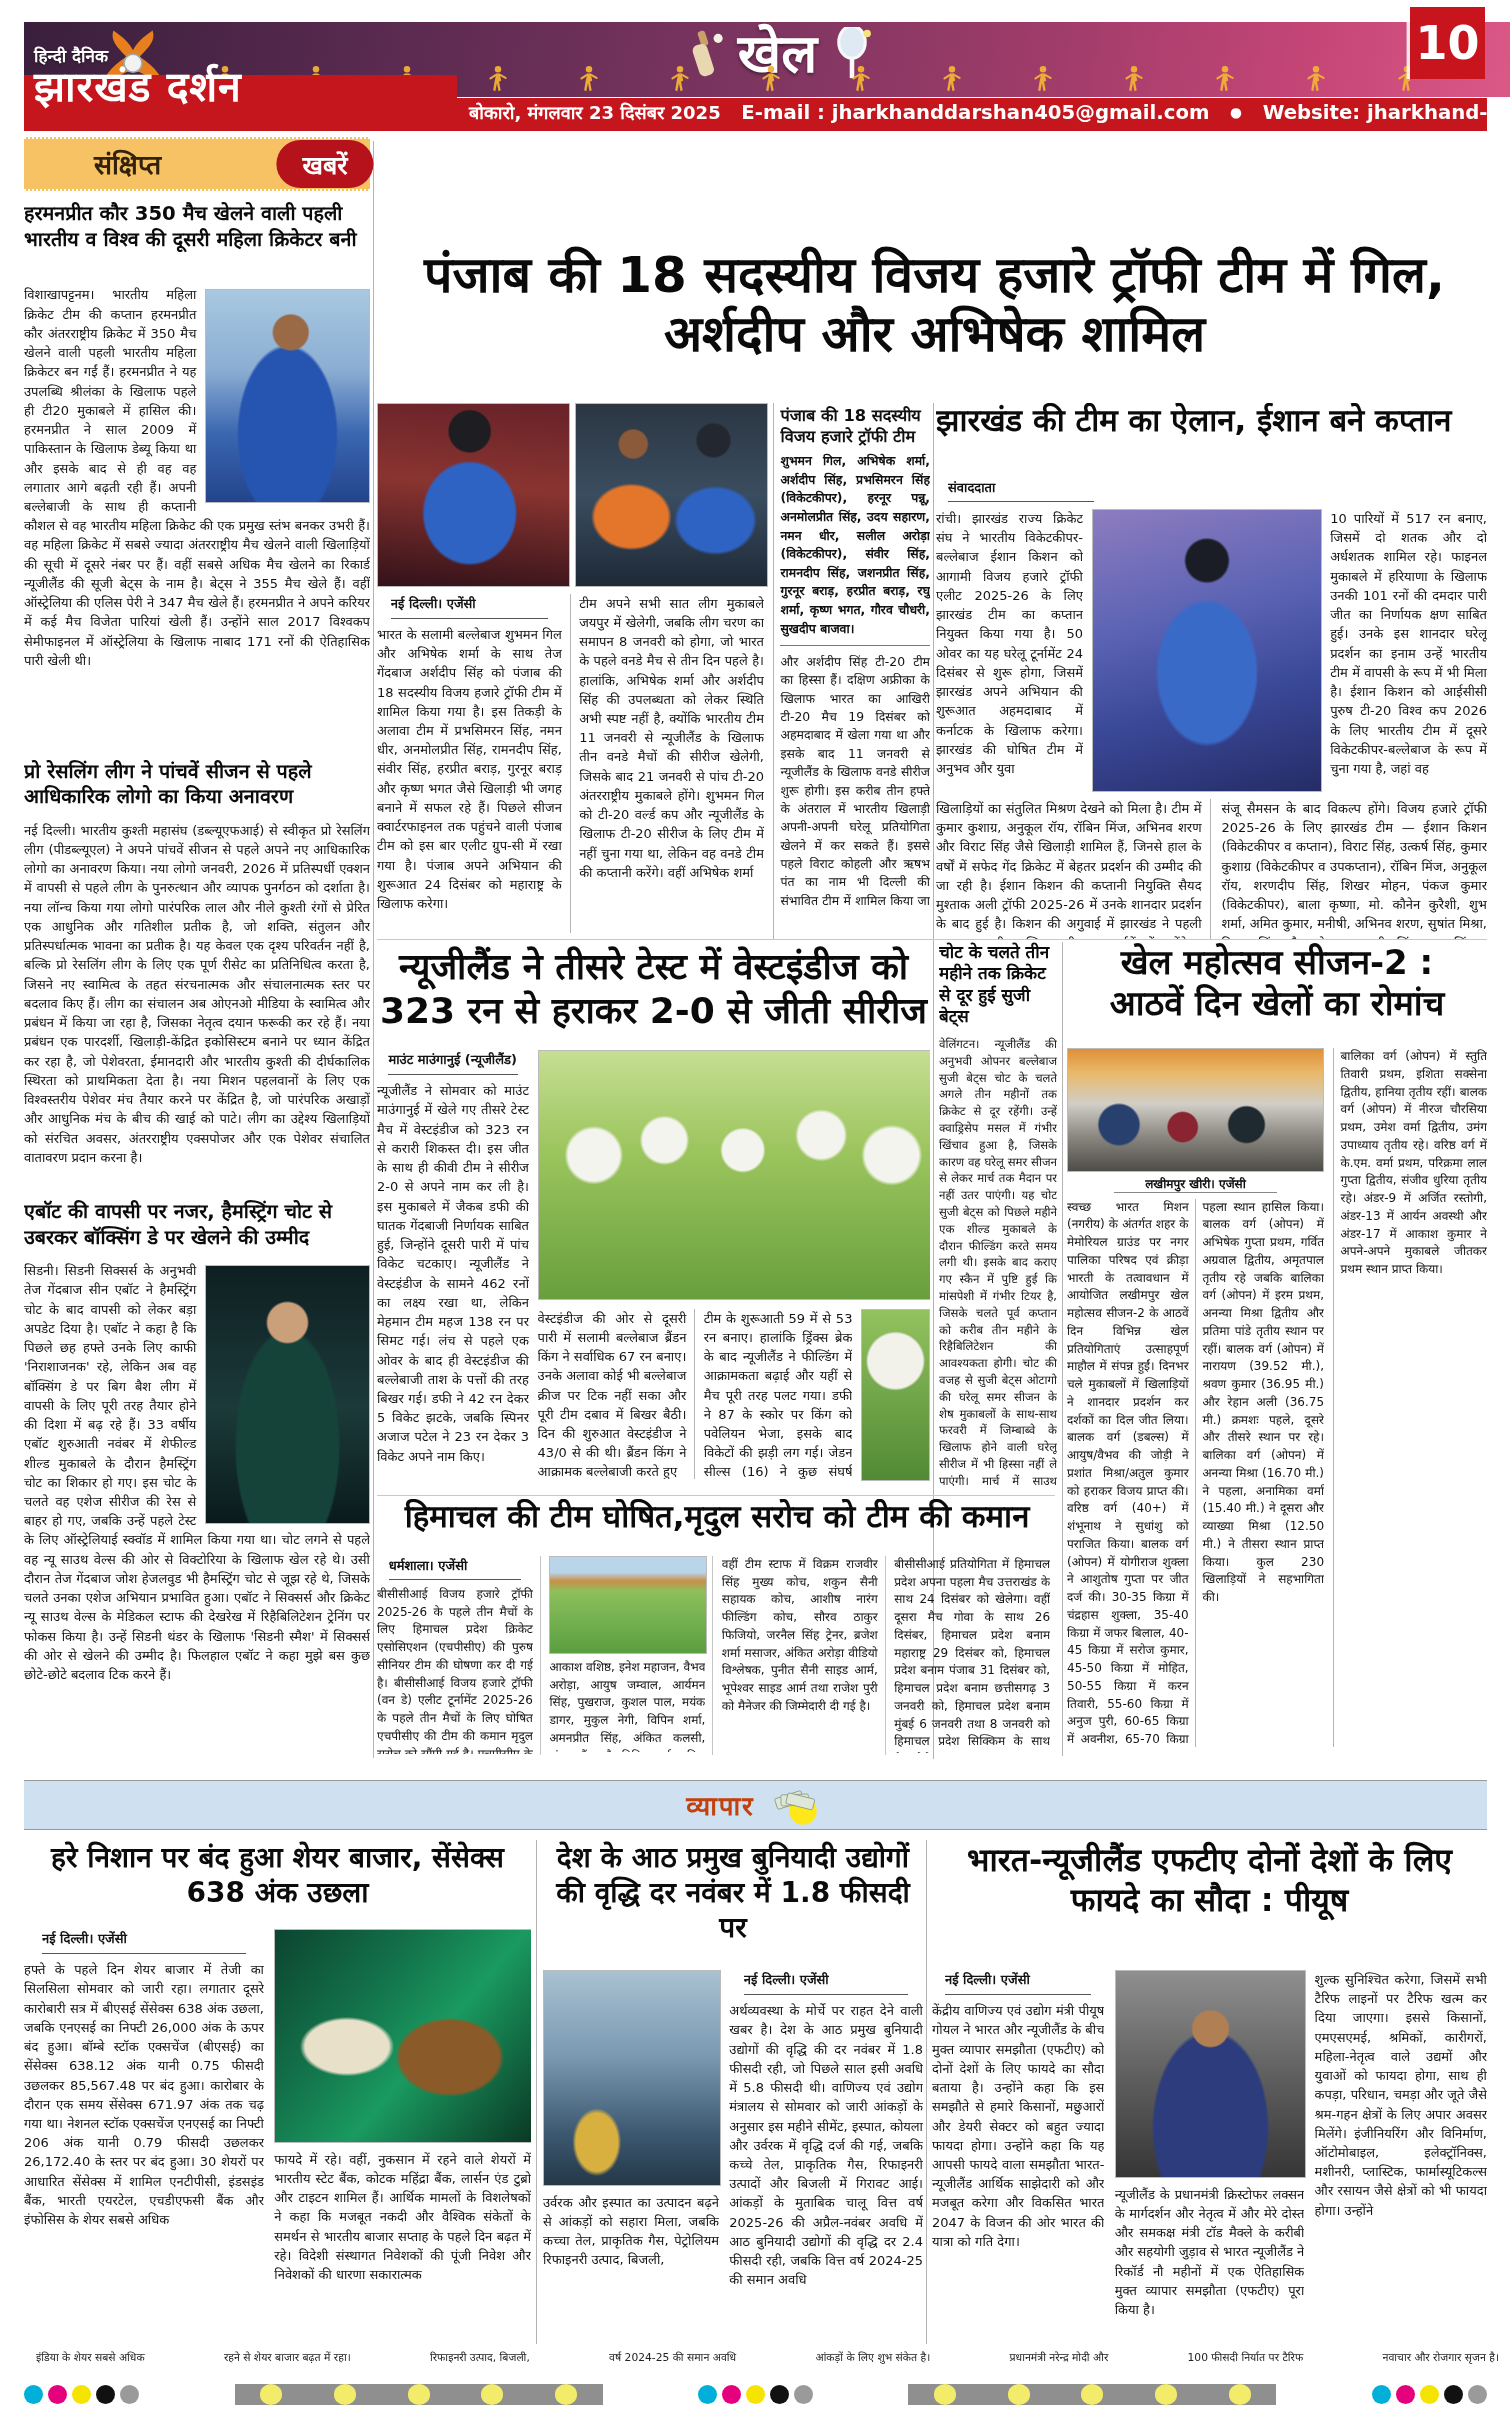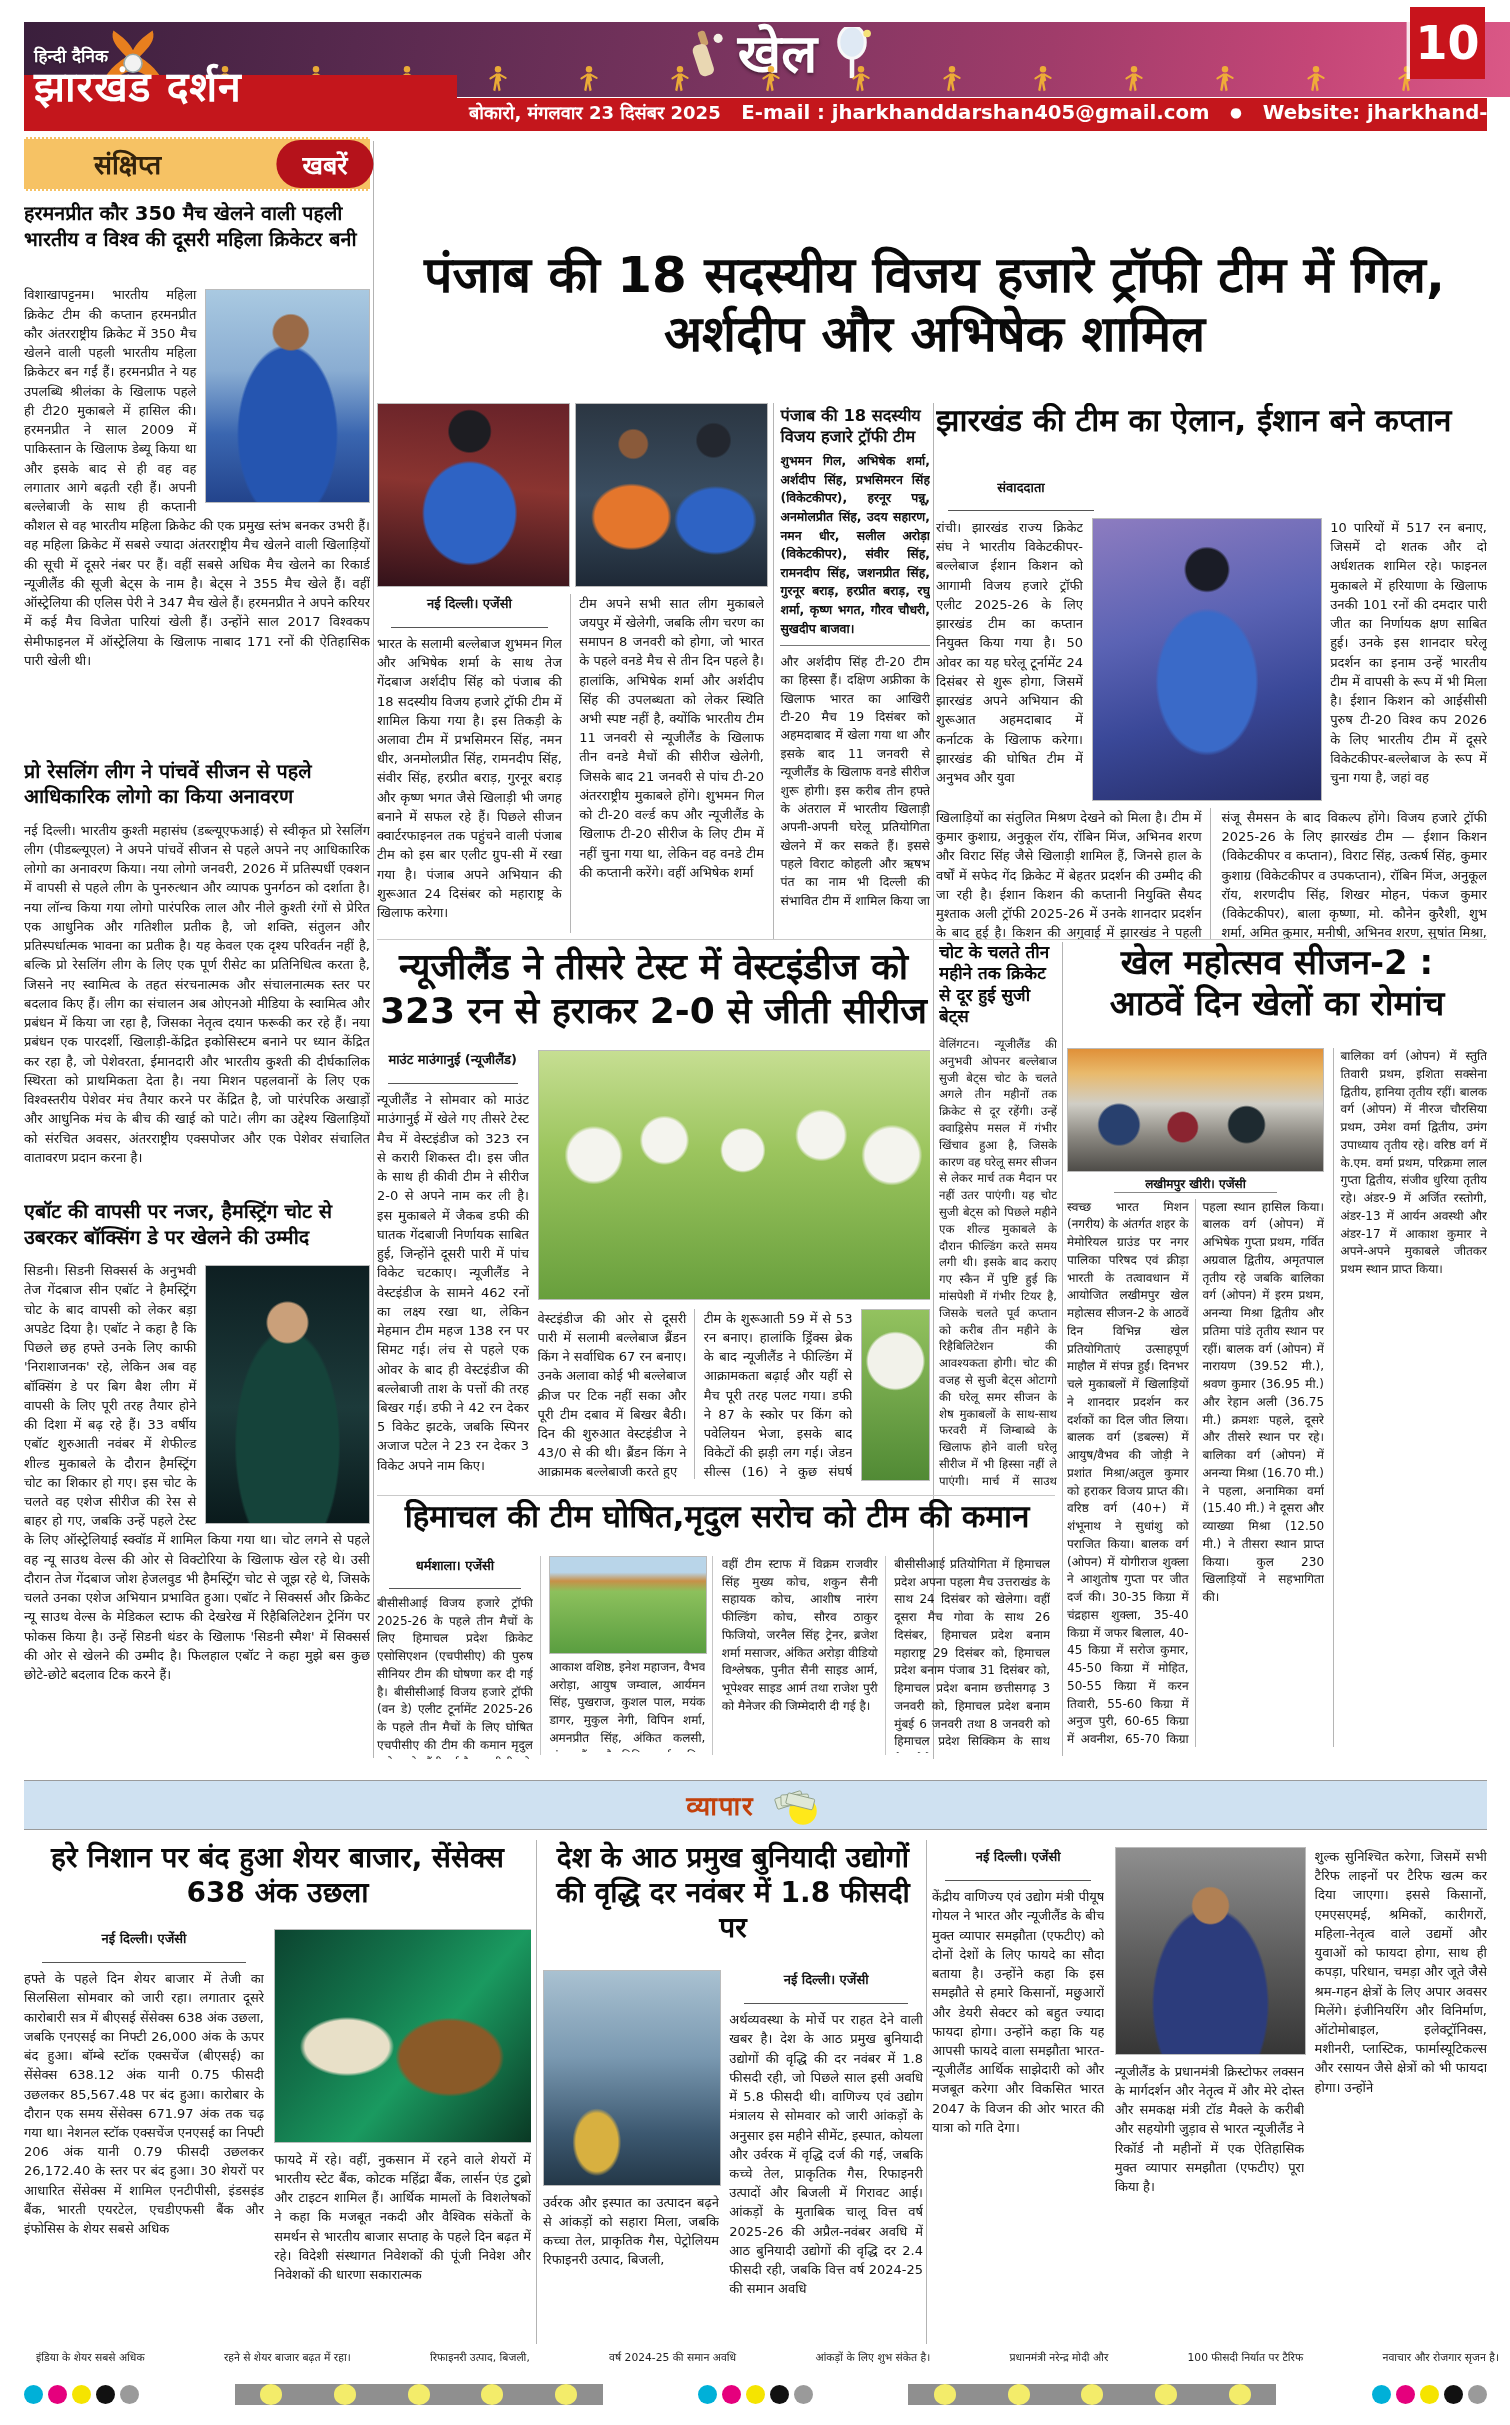--- a/index.html
+++ b/index.html
@@ -31,21 +31,21 @@
   #strip-info .bullet{font-size:13.7px;}
   #strip-info .site{font-size:19.7px;}
 
   
   .vrule{position:absolute;width:0.9px;background:#b3b3b3;}
   .hrule{position:absolute;height:0.9px;background:#c9c9c9;}
 
   
   .col{overflow:hidden;text-align:justify;font-size:13px;line-height:1.48;color:#141414;}
   .col-sm{font-size:11.6px;line-height:1.45;}
-  .byline{font-weight:700;font-size:13px;text-align:center;padding-bottom:14px;border-bottom:1.3px solid #555;
+  .byline{font-weight:700;font-size:13px;text-align:left;padding-bottom:5px;border-bottom:1.3px solid #555;
           width:85%;margin:0 auto 6px auto;overflow:hidden;white-space:nowrap;}
   h2,h3{margin:0;color:#0b0b0b;}
   .photo{position:relative;overflow:hidden;border:0.9px solid #bbb;flex:none;}
 
   
   .ph-harman{background:radial-gradient(circle at 52% 20%,#9a6a47 0 9%,transparent 10%),
     radial-gradient(ellipse at 50% 68%,#2555b0 0 42%,transparent 44%),
     linear-gradient(180deg,#a9c9e1 0%,#8aadd2 38%,#3a66b0 68%,#23448c 100%);}
   .ph-abbott{background:radial-gradient(circle at 50% 22%,#caa07a 0 9%,transparent 10%),
     radial-gradient(ellipse at 50% 70%,#15433a 0 44%,transparent 46%),
@@ -485,20 +485,21 @@
         <div class="col" style="height:123px;">उर्वरक और इस्पात का उत्पादन बढ़ने से आंकड़ों को सहारा मिला, जबकि कच्चा तेल, प्राकृतिक गैस, पेट्रोलियम रिफाइनरी उत्पाद, बिजली,</div>
       </div>
       <div class="col" id="biz2-b">
         <div class="byline">नई दिल्ली। एजेंसी</div>
         <span>अर्थव्यवस्था के मोर्चे पर राहत देने वाली खबर है। देश के आठ प्रमुख बुनियादी उद्योगों की वृद्धि की दर नवंबर में 1.8 फीसदी रही, जो पिछले साल इसी अवधि में 5.8 फीसदी थी। वाणिज्य एवं उद्योग मंत्रालय से सोमवार को जारी आंकड़ों के अनुसार इस महीने सीमेंट, इस्पात, कोयला और उर्वरक में वृद्धि दर्ज की गई, जबकि कच्चे तेल, प्राकृतिक गैस, रिफाइनरी उत्पादों और बिजली में गिरावट आई। आंकड़ों के मुताबिक चालू वित्त वर्ष 2025-26 की अप्रैल-नवंबर अवधि में आठ बुनियादी उद्योगों की वृद्धि दर 2.4 फीसदी रही, जबकि वित्त वर्ष 2024-25 की समान अवधि</span>
       </div>
     </div>
   </div>
 
   <div class="abs" id="biz3">
+    <h2 class="biz-h">भारत-न्यूजीलैंड एफटीए दोनों देशों के लिए फायदे का सौदा : पीयूष</h2>
     <div id="biz3-row">
       <div class="col">
         <div class="byline">नई दिल्ली। एजेंसी</div>
         <span>केंद्रीय वाणिज्य एवं उद्योग मंत्री पीयूष गोयल ने भारत और न्यूजीलैंड के बीच मुक्त व्यापार समझौता (एफटीए) को दोनों देशों के लिए फायदे का सौदा बताया है। उन्होंने कहा कि इस समझौते से हमारे किसानों, मछुआरों और डेयरी सेक्टर को बहुत ज्यादा फायदा होगा। उन्होंने कहा कि यह आपसी फायदे वाला समझौता भारत-न्यूजीलैंड आर्थिक साझेदारी को और मजबूत करेगा और विकसित भारत 2047 के विजन की ओर भारत की यात्रा को गति देगा।</span>
       </div>
       <div id="biz3-midwrap">
         <div class="photo ph-goyal" id="biz3-photo"></div>
         <div class="col" style="height:134px;">न्यूजीलैंड के प्रधानमंत्री क्रिस्टोफर लक्सन के मार्गदर्शन और नेतृत्व में और मेरे दोस्त और समकक्ष मंत्री टॉड मैक्ले के करीबी और सहयोगी जुड़ाव से भारत न्यूजीलैंड ने रिकॉर्ड नौ महीनों में एक ऐतिहासिक मुक्त व्यापार समझौता (एफटीए) पूरा किया है।</div>
       </div>
       <div class="col">

